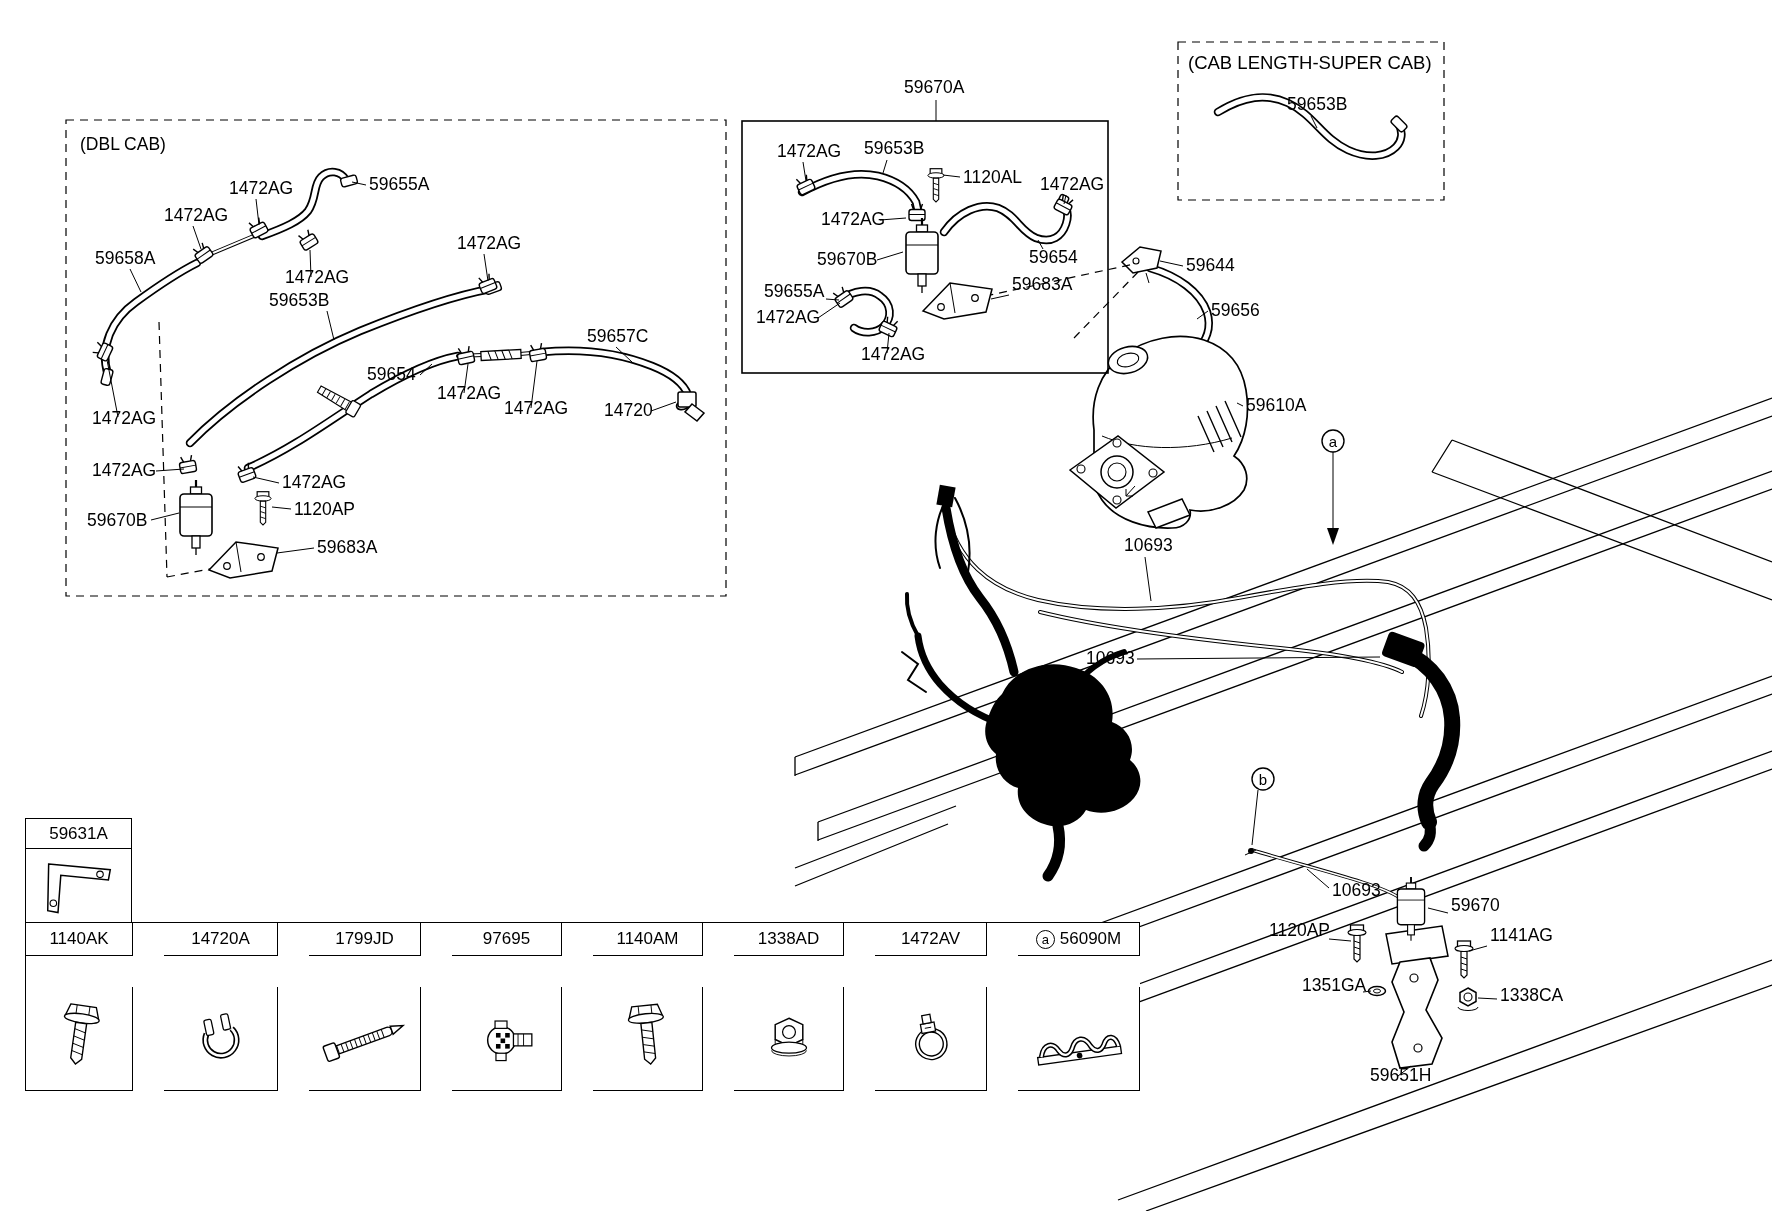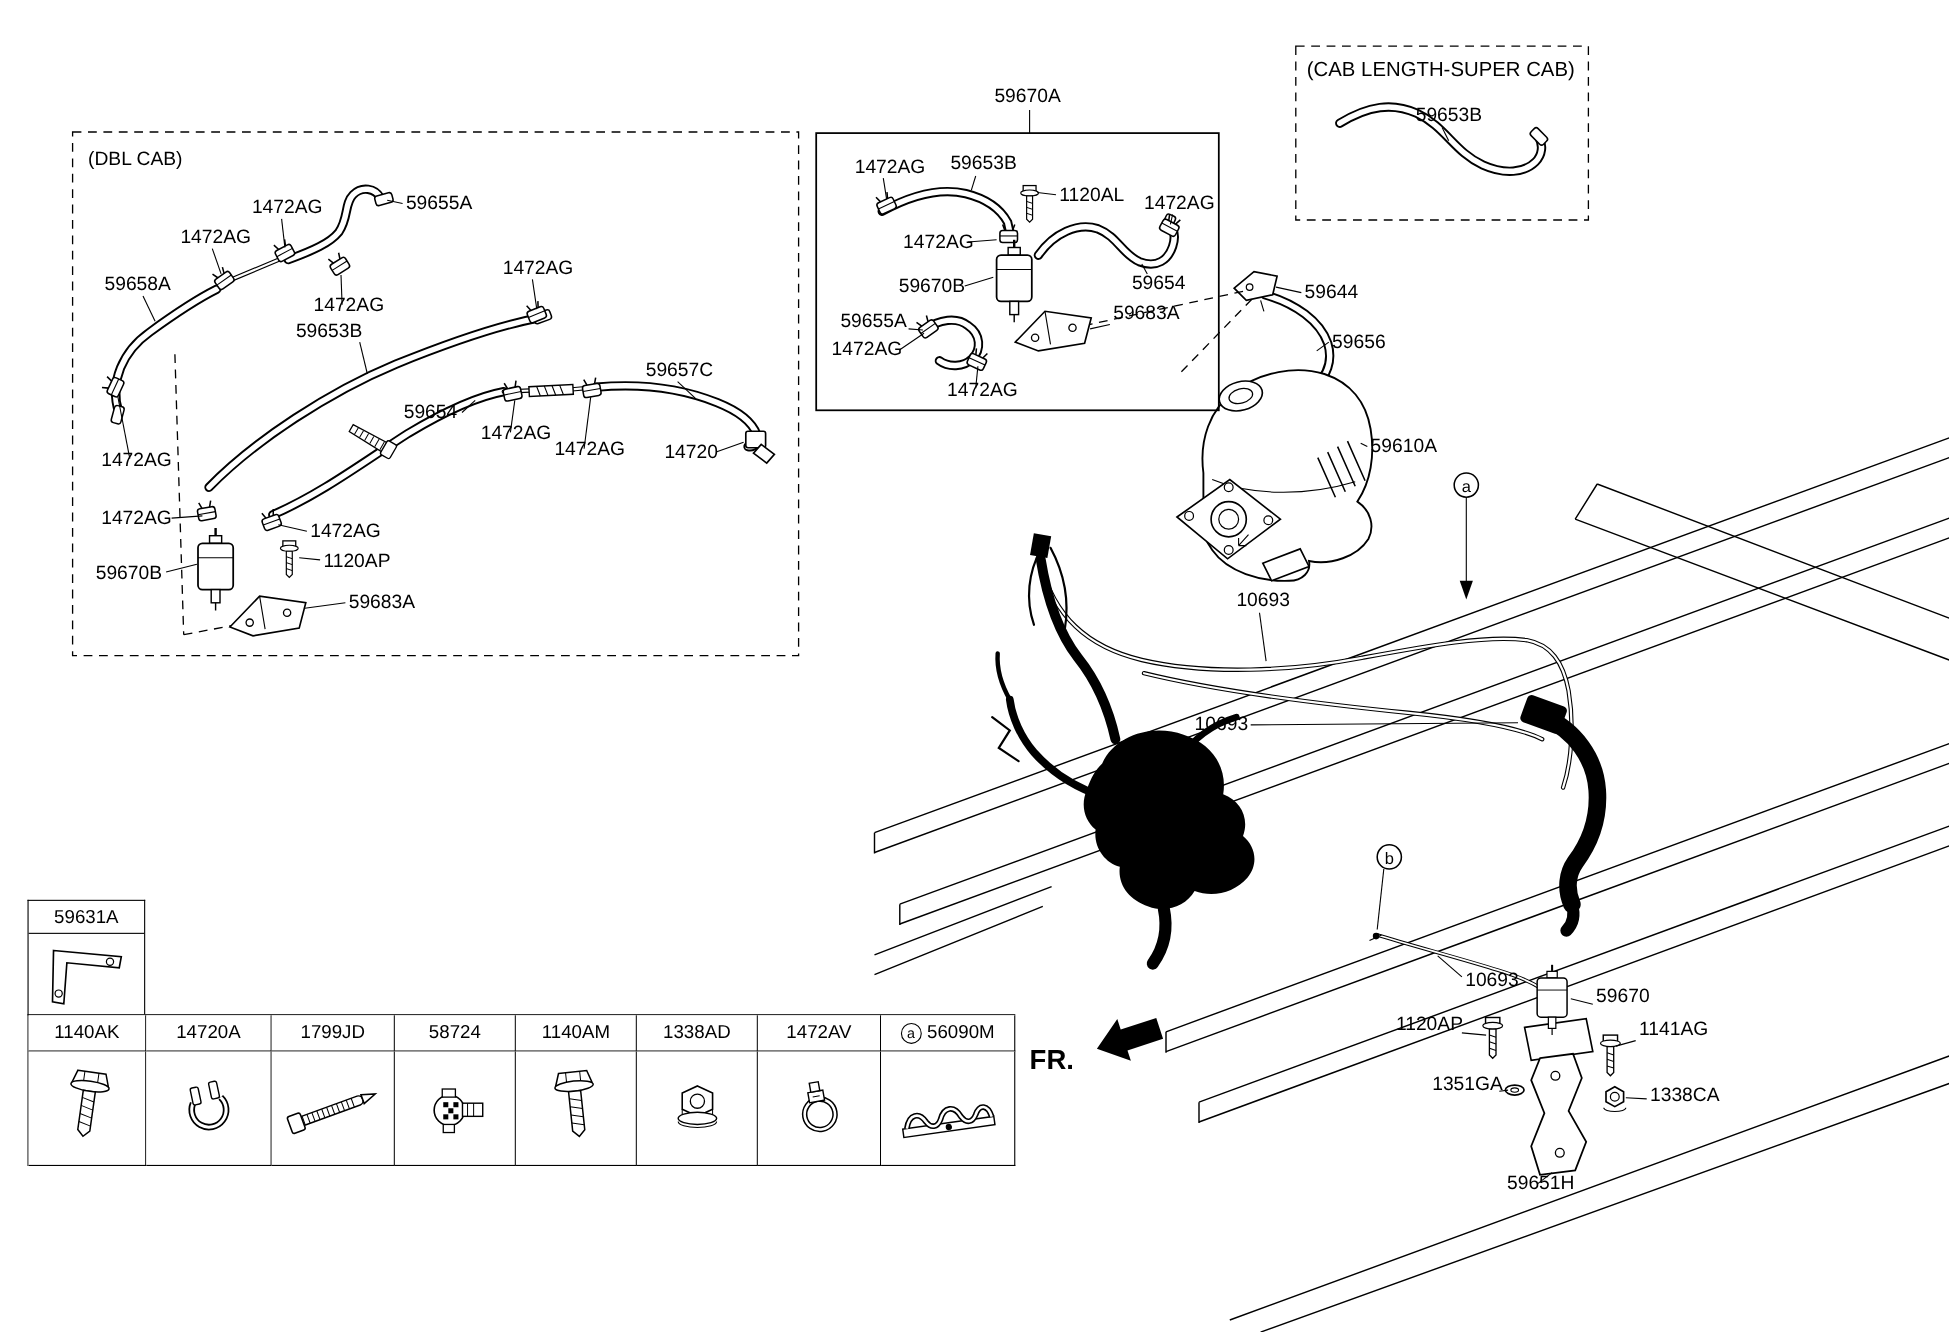--- a/index.html
+++ b/index.html
@@ -29,21 +29,21 @@
   .w2 { stroke:#000; stroke-width:2;  fill:none; stroke-linecap:round; }
 
   
   .legendA { position:absolute; left:25px; top:818px; width:107px;
              border:1.6px solid #000; border-bottom:none; background:#fff; }
   .legendA .hrow { height:30px; border-bottom:1.6px solid #000;
                    display:flex; align-items:center; justify-content:center; font-size:17px; }
   .legendA .irow { height:74px; display:flex; align-items:center; justify-content:center; }
   .legendB { position:absolute; left:25px; top:922px; background:#fff;
              display:grid; grid-template-columns:107px 114px 112px 110px 110px 110px 112px 122px;
-             border-top:1.6px solid #000; border-left:1.6px solid #000; }
+             border-top:1.6px solid #000; border-left:1.6px solid #000;gap:31px; }
   .legendB .cell { border-right:1.6px solid #000; border-bottom:1.6px solid #000;
                    display:flex; align-items:center; justify-content:center; background:#fff; }
   .legendB .hcell { height:33px; font-size:17px; gap:5px; }
   .legendB .icell { height:104px; }
   .badge { width:19px; height:19px; border:1.4px solid #000; border-radius:50%;
            display:inline-flex; align-items:center; justify-content:center;
            font-size:13px; flex:0 0 auto; }
 </style>
 </head>
 <body>
@@ -392,21 +392,21 @@
       <circle class="part" cx="75" cy="25" r="3.5" style="stroke-width:1.2"></circle>
       <circle class="part" cx="25" cy="56" r="3.5" style="stroke-width:1.2"></circle>
     </svg>
   </div>
 </div>
 
 <div class="legendB">
   <div class="cell hcell">1140AK</div>
   <div class="cell hcell">14720A</div>
   <div class="cell hcell">1799JD</div>
-  <div class="cell hcell">58724</div>
+  <div class="cell hcell">97695</div>
   <div class="cell hcell">1140AM</div>
   <div class="cell hcell">1338AD</div>
   <div class="cell hcell">1472AV</div>
   <div class="cell hcell">
     <span class="badge">a</span>
     <span>56090M</span>
   </div>
 
   <div class="cell icell">
     <svg width="92" height="95" viewBox="0 0 100 100">

